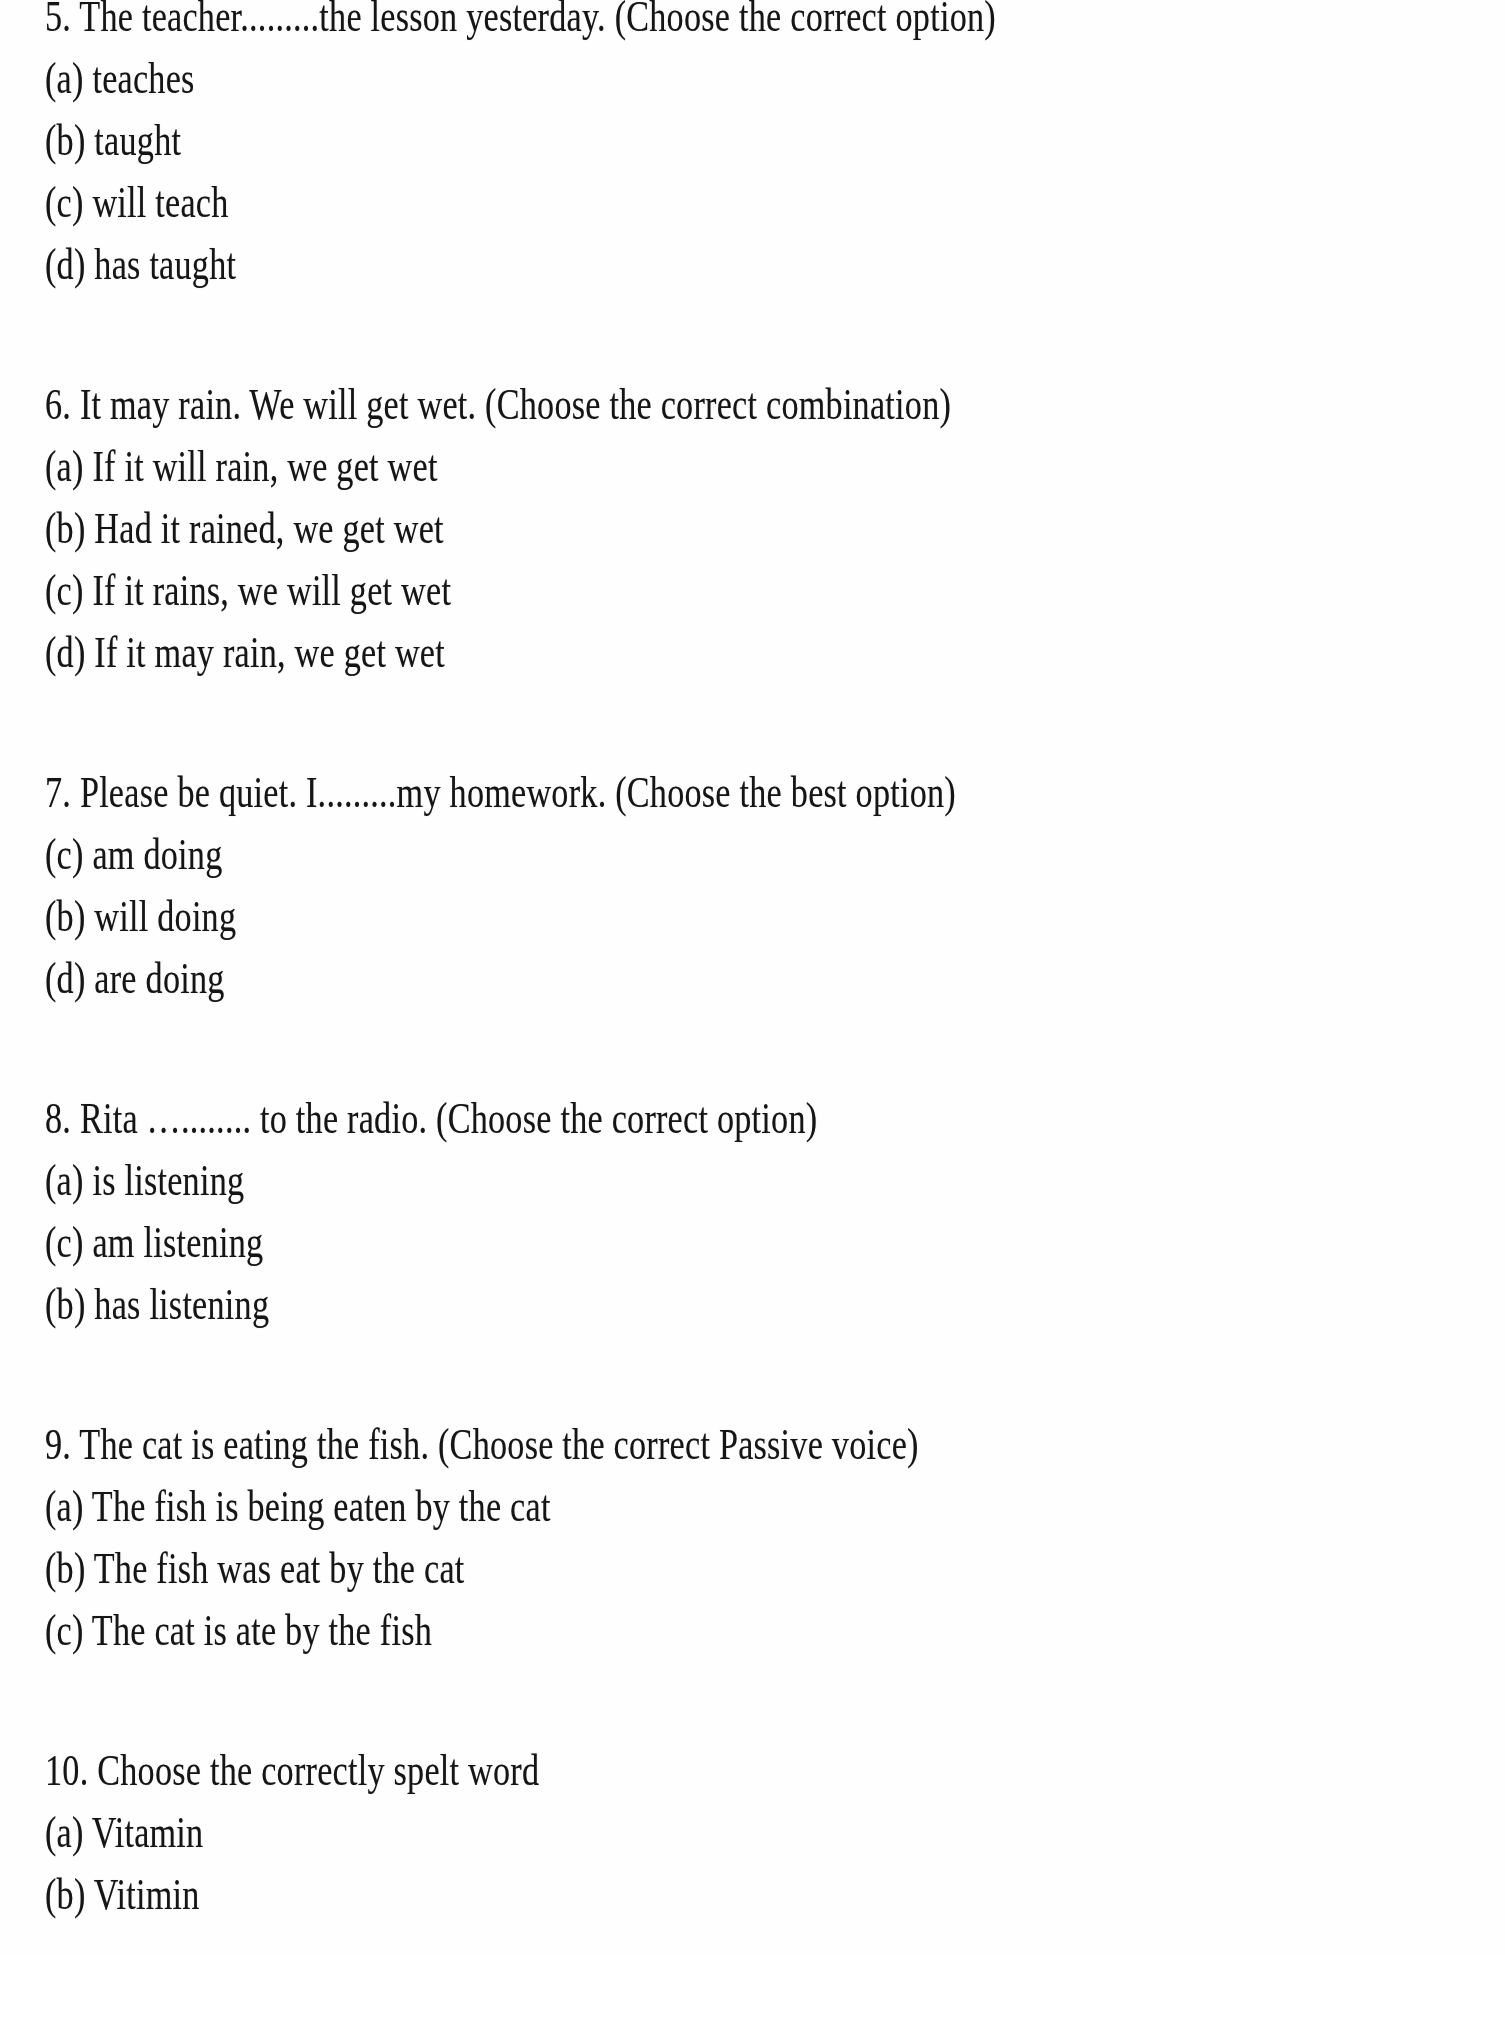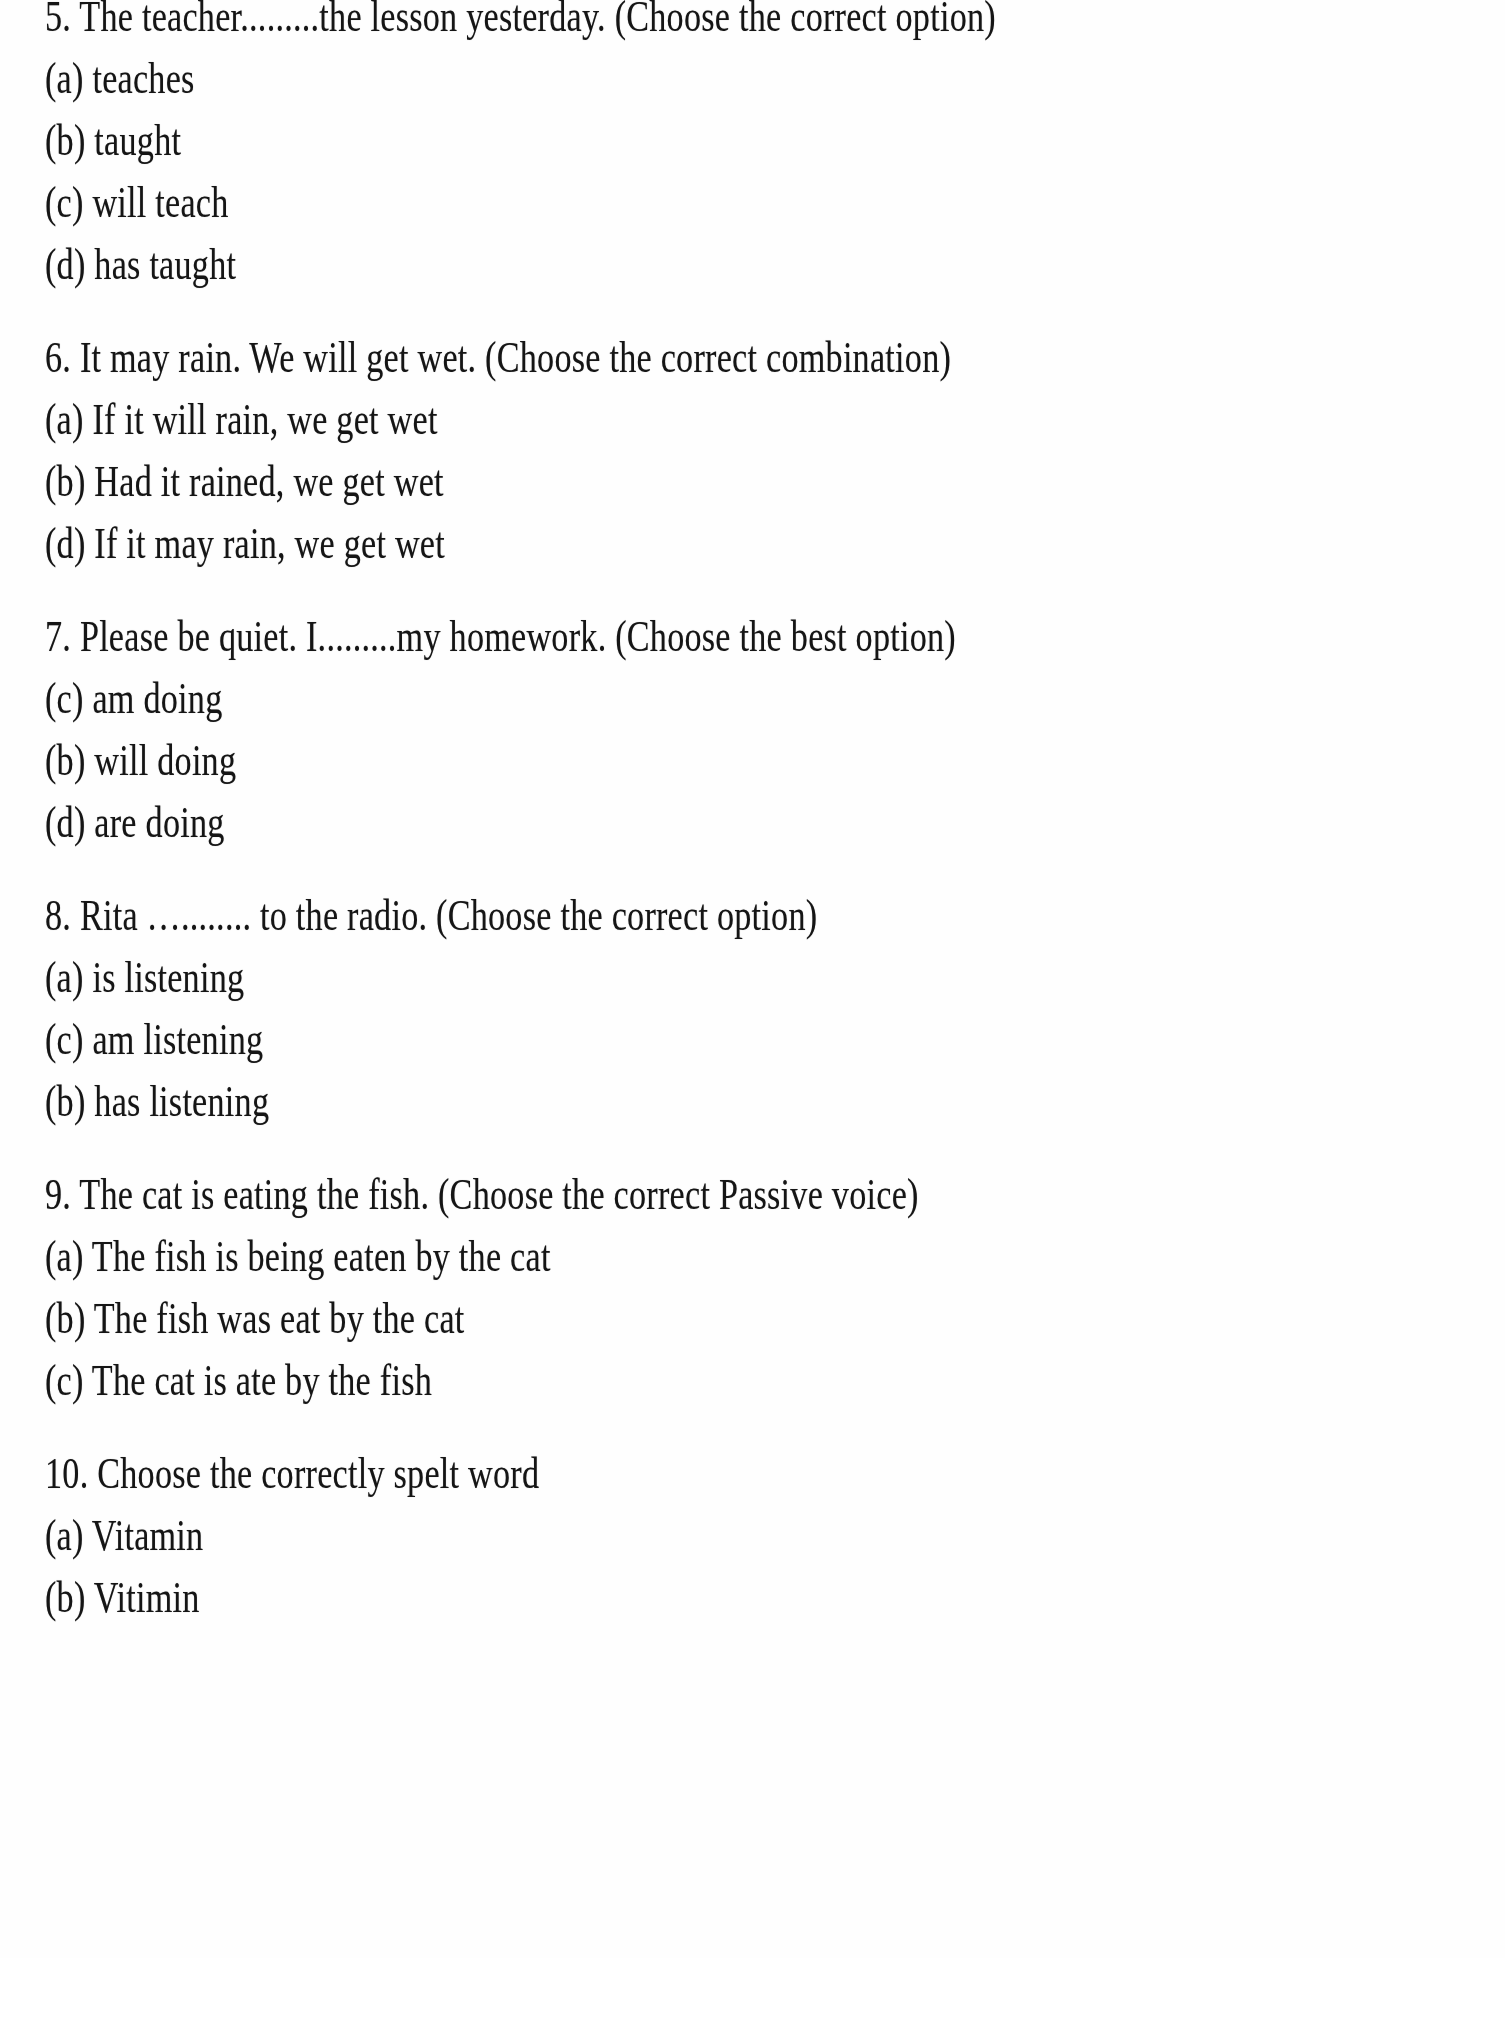--- a/index.html
+++ b/index.html
@@ -16,21 +16,21 @@
     color: #151515;
   }
 
   .content {
     position: absolute;
     top: -10px;
     left: 45px;
     right: 10px;
   }
 
-  .question-block { margin-top: 31px; }
+  .question-block { margin-top: 78px; }
   .question-block:first-child { margin-top: 0; }
 
   .line { height: 62px; overflow: visible; }
 
   .line .txt {
     display: inline-block;
     font-size: 45px;
     line-height: 52px;
     white-space: nowrap;
     letter-spacing: 0.3px;
@@ -50,20 +50,21 @@
       <div class="line option"><span class="txt">(a) teaches</span></div>
       <div class="line option"><span class="txt">(b) taught</span></div>
       <div class="line option"><span class="txt">(c) will teach</span></div>
       <div class="line option"><span class="txt">(d) has taught</span></div>
     </section>
 
     <section class="question-block">
       <div class="line question"><span class="txt">6. It may rain. We will get wet. (Choose the correct combination)</span></div>
       <div class="line option"><span class="txt">(a) If it will rain, we get wet</span></div>
       <div class="line option"><span class="txt">(b) Had it rained, we get wet</span></div>
+      <div class="line option"><span class="txt">(c) If it rains, we will get wet</span></div>
       <div class="line option"><span class="txt">(d) If it may rain, we get wet</span></div>
     </section>
 
     <section class="question-block">
       <div class="line question"><span class="txt">7. Please be quiet. I.........my homework. (Choose the best option)</span></div>
       <div class="line option"><span class="txt">(c) am doing</span></div>
       <div class="line option"><span class="txt">(b) will doing</span></div>
       <div class="line option"><span class="txt">(d) are doing</span></div>
     </section>
 

